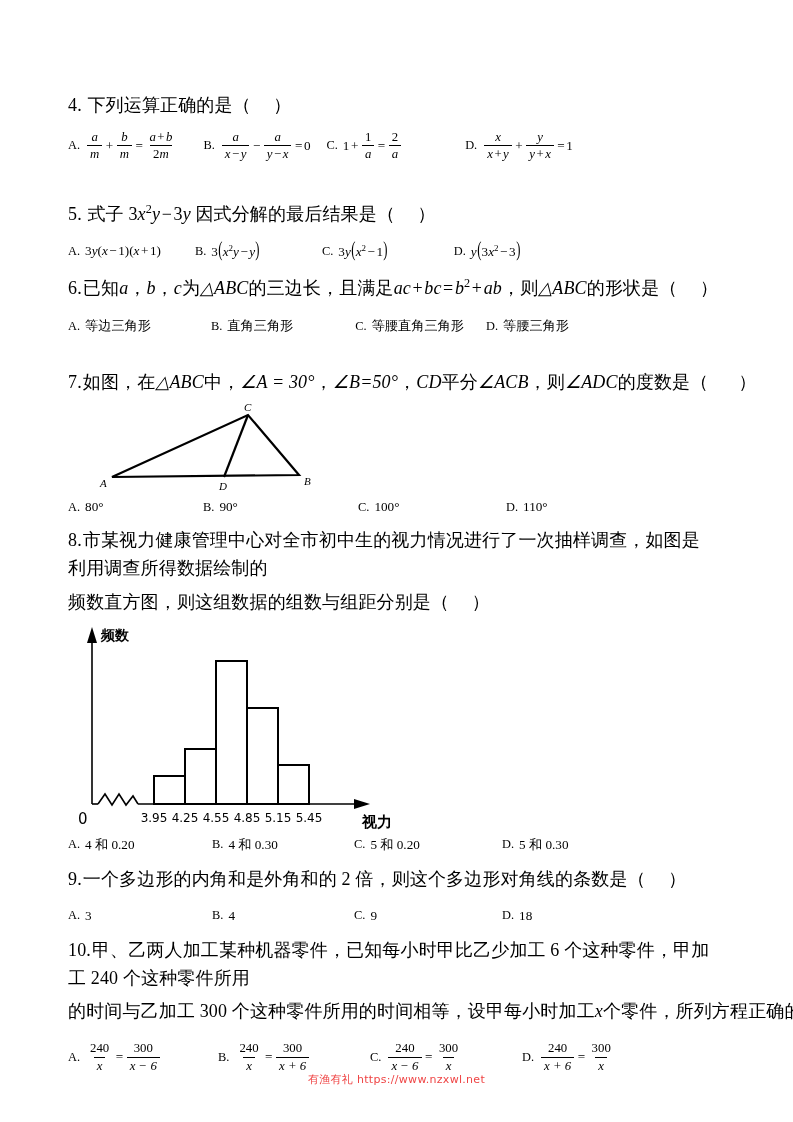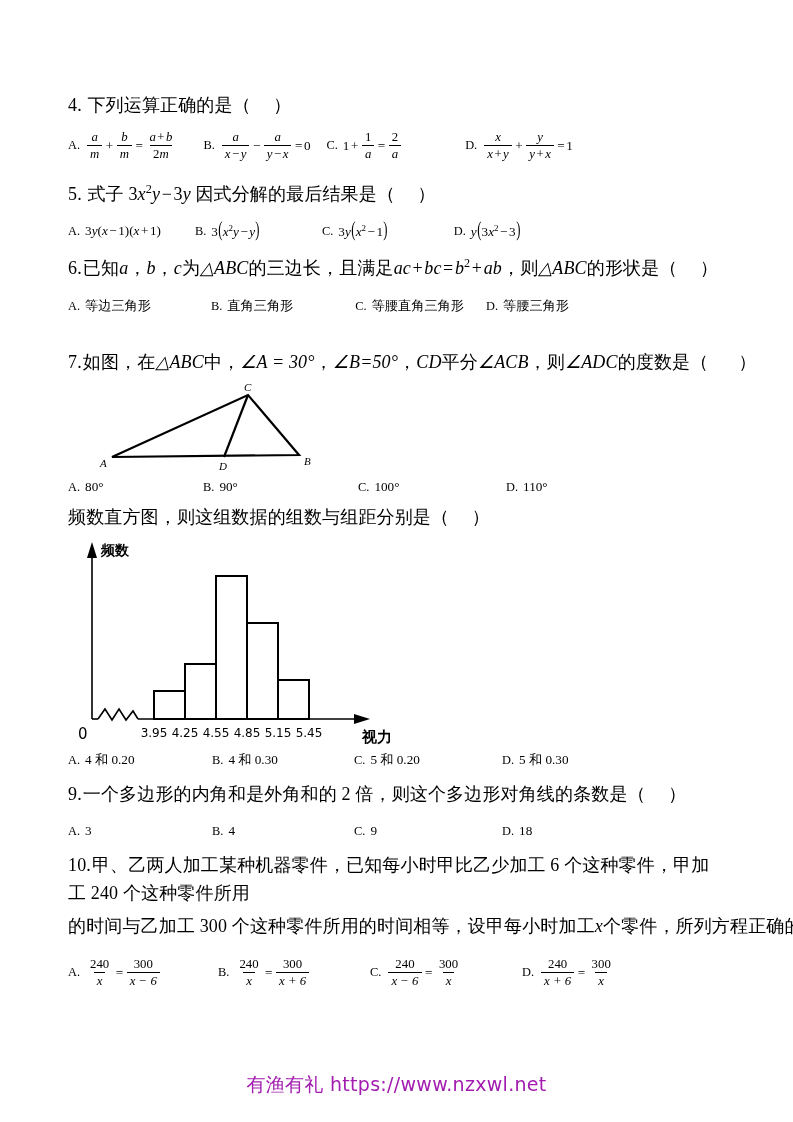--- a/index.html
+++ b/index.html
@@ -102,22 +102,22 @@
   }
 
   
   .watermark {
     position: absolute;
     left: 0;
     top: 1072px;
     width: 793px;
     text-align: center;
     font-family: "DejaVu Sans", "Liberation Sans", sans-serif;
-    font-size: 19px;
-    color: #a21caf;
+    font-size: 11px;
+    color: #ef4444;
     letter-spacing: 0.3px;
   }
 
   .spacer-sm { height: 5px; }
 </style>
 </head>
 <body>
 
 <div class="page">
 
@@ -185,21 +185,21 @@
             <span class="num mi">y</span>
             <span class="den"><span class="mi">y</span><span class="mop">+</span><span class="mi">x</span></span>
           </span>
         <span class="mop">=</span>
           <span class="mn">1</span>
       </div>
     </div>
 
     <div class="spacer-sm"></div>
 
-    <div class="qline" style="margin-top:4px;">
+    <div class="qline" style="margin-top:24px;">
       <span class="qnum">5.</span>
       <span>式子</span>
       <span><span class="mn">3</span><span class="mi">x</span><span class="sup-n">2</span><span class="mi">y</span><span class="mop">−</span><span class="mn">3</span><span class="mi">y</span></span>
       <span>因式分解的最后结果是（</span><span class="blank-paren">&nbsp;&nbsp;&nbsp;</span><span>）</span>
     </div>
 
     <div class="opts" style="margin-top:14px;">
       <div class="opt" style="margin-right:34px;">
         <span class="opt-lab">A.</span>
         <span><span class="mn">3</span><span class="mi">y</span><span class="mn">(</span><span class="mi">x</span><span class="mop">−</span><span class="mn">1)(</span><span class="mi">x</span><span class="mop">+</span><span class="mn">1)</span></span>
@@ -272,20 +272,23 @@
       <div class="opt" style="width:148px;">
         <span class="opt-lab">C.</span>
         <span>100°</span>
       </div>
       <div class="opt">
         <span class="opt-lab">D.</span>
         <span>110°</span>
       </div>
     </div>
 
+    <div class="qline wrap" style="margin-top:12px;">
+      <span class="qnum">8.</span><span>市某视力健康管理中心对全市初中生的视力情况进行了一次抽样调查，如图是利用调查所得数据绘制的</span>
+    </div>
     <div class="qline" style="margin-top:6px;">
       <span>频数直方图，则这组数据的组数与组距分别是（</span><span class="blank-paren">&nbsp;&nbsp;&nbsp;</span><span>）</span>
     </div>
 
     <div class="fig-hist">
       <svg width="340" height="215" viewBox="0 0 340 215">
 
         <line x1="18" y1="22" x2="18" y2="185" stroke="#000000" stroke-width="1.6"></line>
         <polygon points="18,8 13,24 23,24" fill="#000000"></polygon>
 

